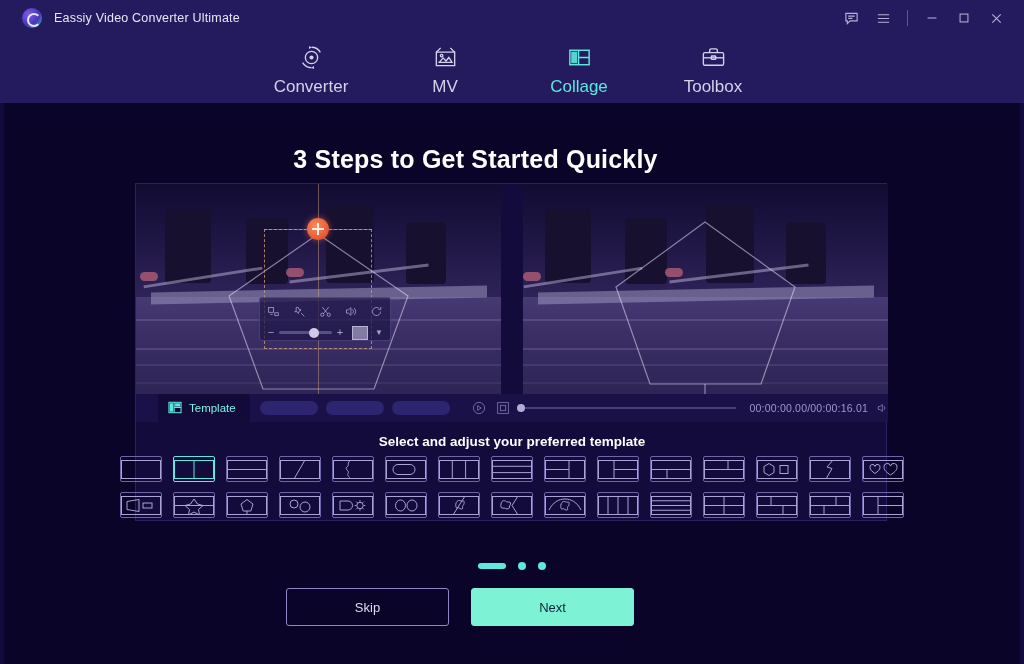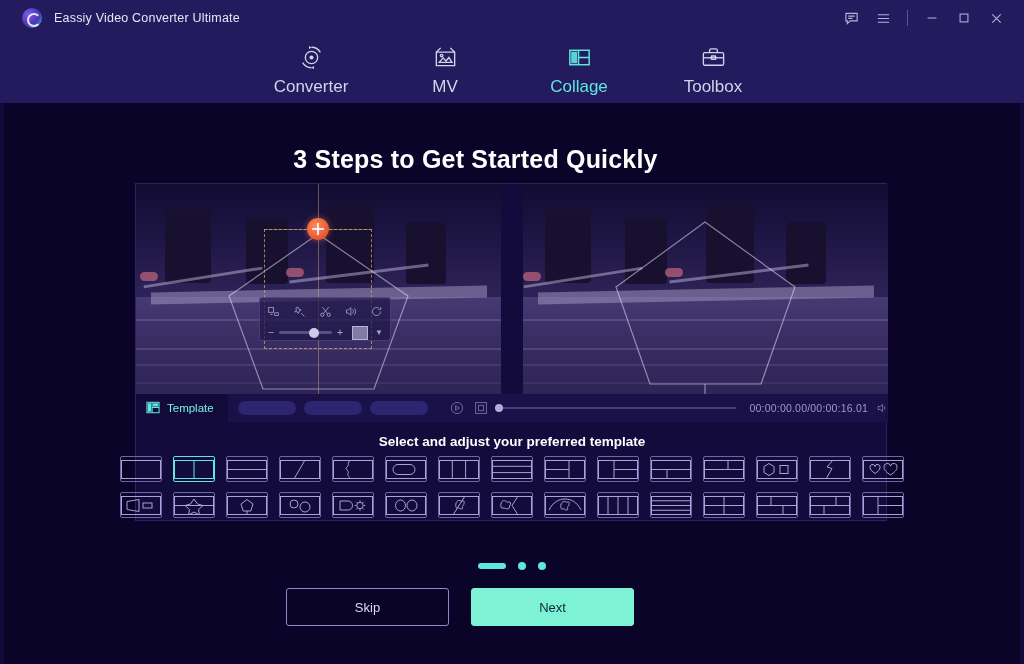--- a/index.html
+++ b/index.html
@@ -155,21 +155,21 @@
   .ft-caret { color: rgba(200,194,232,.8); font-size: 8px; margin-left: 3px; }
 
   
   .timeline {
     position: absolute; left: 0; top: 210px; width: 752px; height: 28px;
     background: #1a1148; display: flex; align-items: center;
   }
   .tpl-tab {
     height: 28px; padding: 0 14px 0 10px; background: #120a38;
     display: flex; align-items: center; gap: 7px;
-    border-top-right-radius: 4px; color: #7bf0e4; font-size: 11.5px;
+    border-top-right-radius: 4px; color: #7bf0e4; font-size: 11.5px; margin-left: 22px;
   }
   .tpl-pills { display: flex; gap: 8px; margin-left: 10px; }
   .tpl-pill { width: 58px; height: 14px; border-radius: 7px; background: #2e2570; }
   .tl-ctrls { margin-left: 22px; display: flex; align-items: center; gap: 10px; }
   .tl-ctrls span { color: rgba(160,152,210,.65); display: flex; }
   .tl-track {
     margin-left: 10px; position: relative; width: 268px; height: 2px;
     background: rgba(140,132,195,.4);
   }
   .tl-dot {

